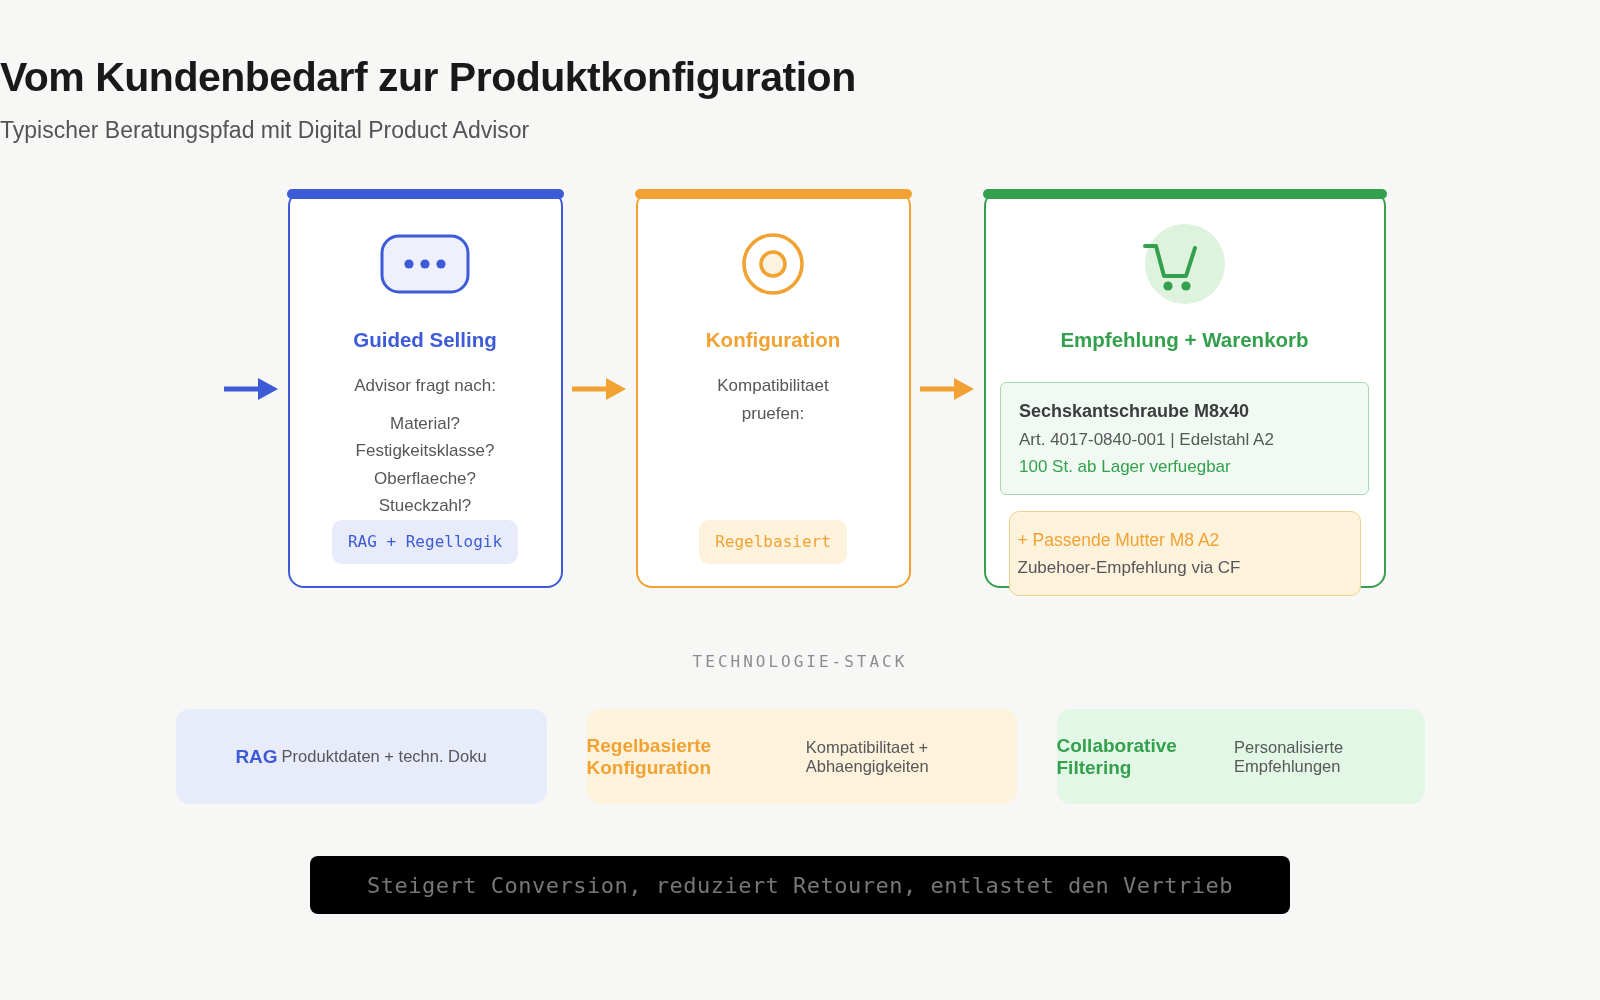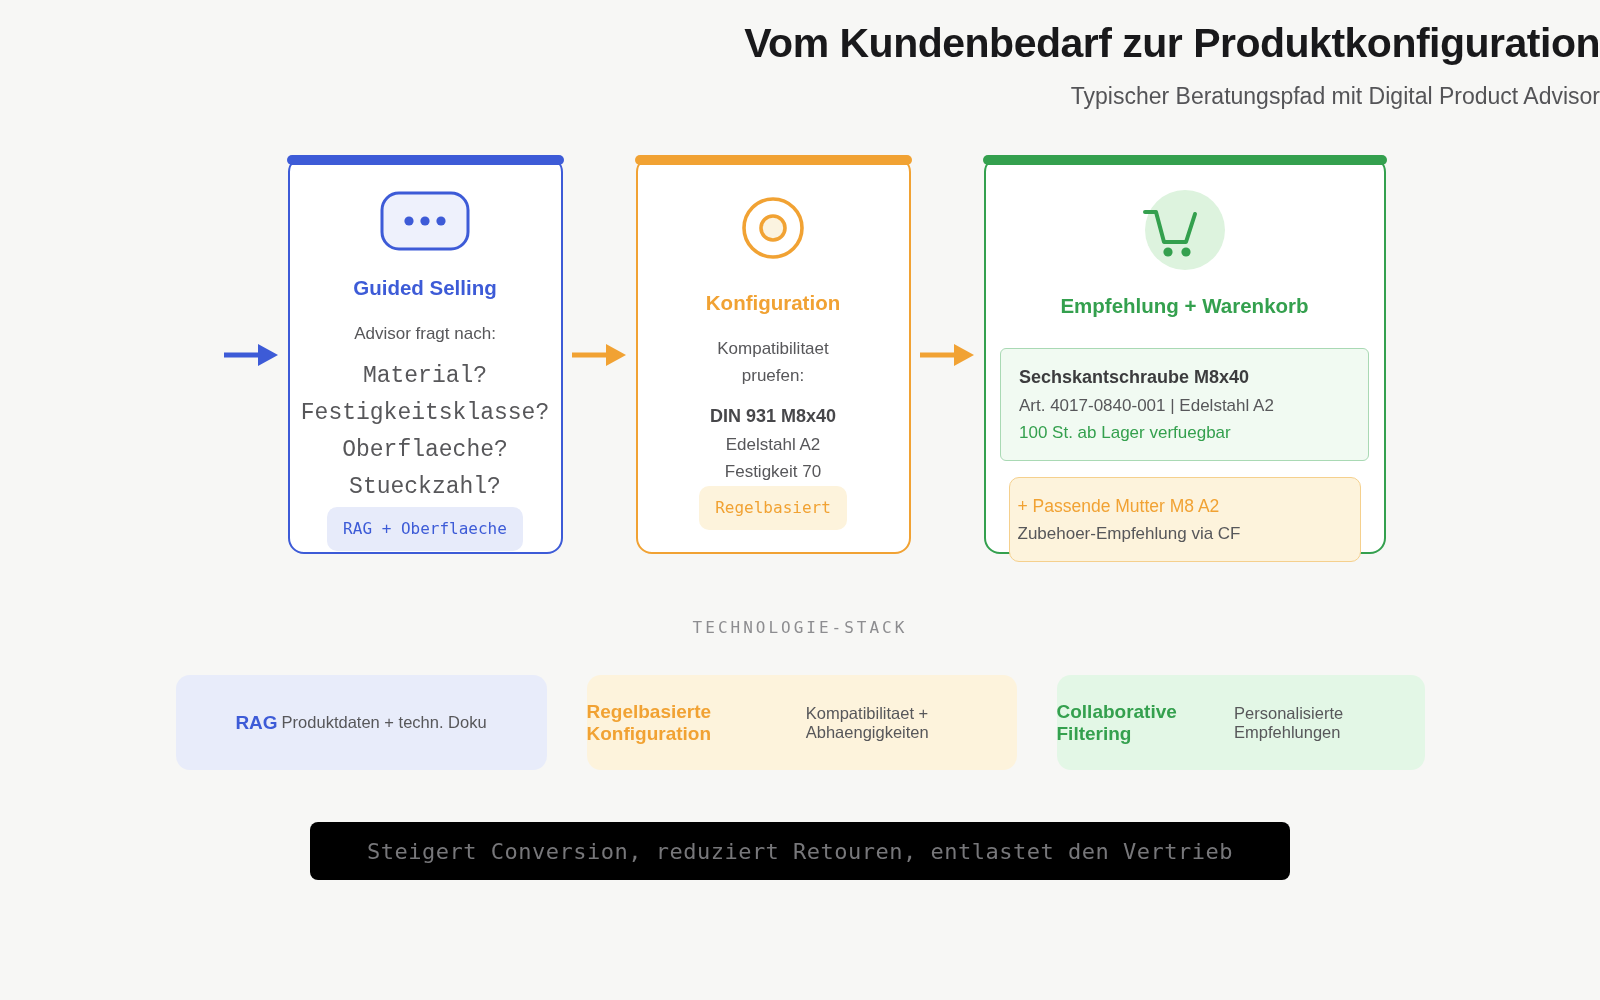--- a/index.html
+++ b/index.html
@@ -12,21 +12,21 @@
   html,body{width:1600px;height:1000px;}
   body{
     background:var(--page-bg);
     font-family:"Liberation Sans", sans-serif;
     color:var(--body);
     overflow:hidden;
   }
   .mono{font-family:"DejaVu Sans Mono", monospace;}
 
   
-  .header{text-align:right;padding-top:20px;}
+  .header{text-align:left;padding-top:54px;}
   .title{font-size:41px;font-weight:700;color:var(--heading);letter-spacing:-.5px;}
   .subtitle{font-size:23px;color:#545457;margin-top:16px;}
 
   
   .flow{display:flex;justify-content:center;align-items:stretch;margin-top:46px;height:398px;}
   .card{
     position:relative;background:#fff;border-radius:16px;
     display:flex;flex-direction:column;align-items:center;text-align:center;
     padding:32px 18px 22px;height:398px;
   }
@@ -44,21 +44,21 @@
   .icon-wrap{height:80px;display:flex;align-items:center;justify-content:center;margin-bottom:24px;}
   .avatar-circle{width:70px;height:70px;border-radius:50%;background:var(--blue-soft);overflow:hidden;position:relative;}
   .cart-circle{width:80px;height:80px;border-radius:50%;background:var(--green-soft);position:relative;}
   .cart-circle svg{position:absolute;left:-8px;top:14px;}
 
   .card-title{font-size:20.5px;font-weight:700;margin-bottom:20px;}
   .t-blue{color:var(--blue);} .t-orange{color:var(--orange);} .t-green{color:var(--green);}
 
   .card-body{font-size:17px;line-height:1.62;color:var(--body);}
   .narrow{max-width:160px;margin-left:auto;margin-right:auto;}
-  .q-list{margin-top:10px;font-size:23px;line-height:1.62;color:var(--body);font-family:Liberation Mono, monospace;}
+  .q-list{margin-top:10px;font-size:17px;line-height:1.62;color:var(--body);}
   .result{margin-top:12px;font-size:17px;line-height:1.62;color:var(--body);}
   .result .strong{font-weight:700;font-size:18px;color:#47474a;}
 
   .chip{
     margin-top:auto;border-radius:10px;padding:10px 14px;font-size:16.5px;line-height:1.5;
   }
   .chip-blue{background:var(--blue-chip);color:var(--blue);}
   .chip-orange{background:var(--orange-soft);color:var(--orange);}
   .chip-mono{font-family:"DejaVu Sans Mono", monospace;font-size:16px;padding:10px 16px;}
 
@@ -123,44 +123,39 @@
       </svg>
     </div>
     <div class="card-title t-blue">Guided Selling</div>
     <div class="card-body">Advisor fragt nach:</div>
     <div class="q-list">
       <div>Material?</div>
       <div>Festigkeitsklasse?</div>
       <div>Oberflaeche?</div>
       <div>Stueckzahl?</div>
     </div>
-    <div class="chip chip-blue chip-mono">RAG + Oberflaeche</div>
+    <div class="chip chip-blue chip-mono">RAG + Regellogik</div>
   </div>
 
   <div class="arrow-cell">
     <svg width="58" height="28" viewBox="0 0 58 28">
       <rect x="2" y="11.5" width="36" height="5" fill="#f1a233"></rect>
       <polygon points="36,3 56,14 36,25" fill="#f1a233"></polygon>
     </svg>
   </div>
 
   <div class="card card-sm c-orange">
     <div class="icon-wrap">
       <svg width="66" height="66" viewBox="0 0 66 66">
         <circle cx="33" cy="33" r="29" fill="#ffffff" stroke="#f1a233" stroke-width="3.6"></circle>
         <circle cx="33" cy="33" r="12" fill="#fbf3e0" stroke="#f1a233" stroke-width="3.6"></circle>
       </svg>
     </div>
     <div class="card-title t-orange">Konfiguration</div>
     <div class="card-body narrow">Kompatibilitaet pruefen:</div>
-    <div class="result">
-      <div class="strong">DIN 931 M8x40</div>
-      <div>Edelstahl A2</div>
-      <div>Festigkeit 70</div>
-    </div>
     <div class="chip chip-orange chip-mono">Regelbasiert</div>
   </div>
 
   <div class="arrow-cell">
     <svg width="58" height="28" viewBox="0 0 58 28">
       <rect x="2" y="11.5" width="36" height="5" fill="#f1a233"></rect>
       <polygon points="36,3 56,14 36,25" fill="#f1a233"></polygon>
     </svg>
   </div>
 

